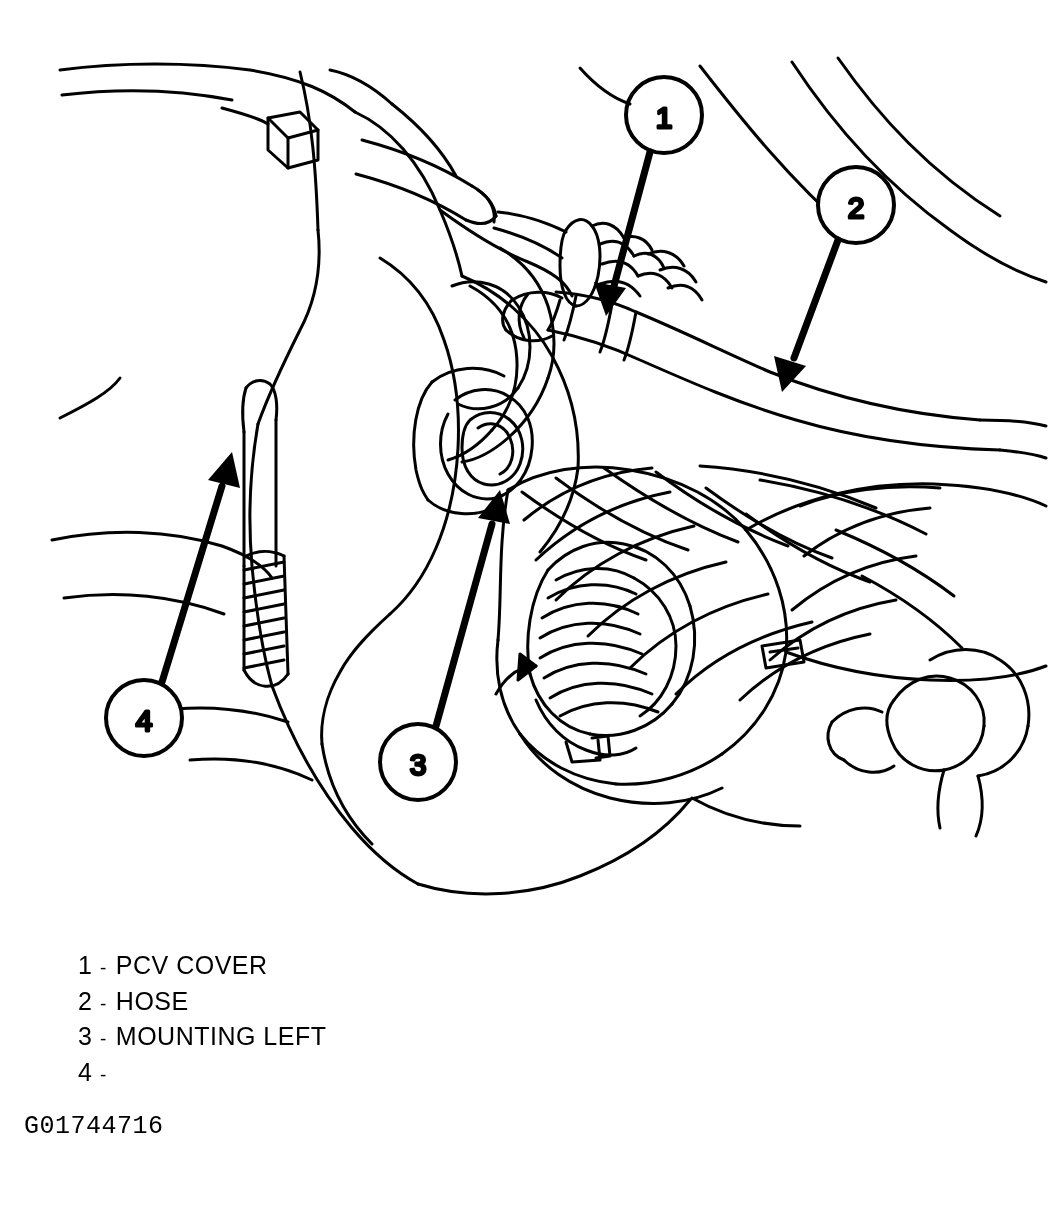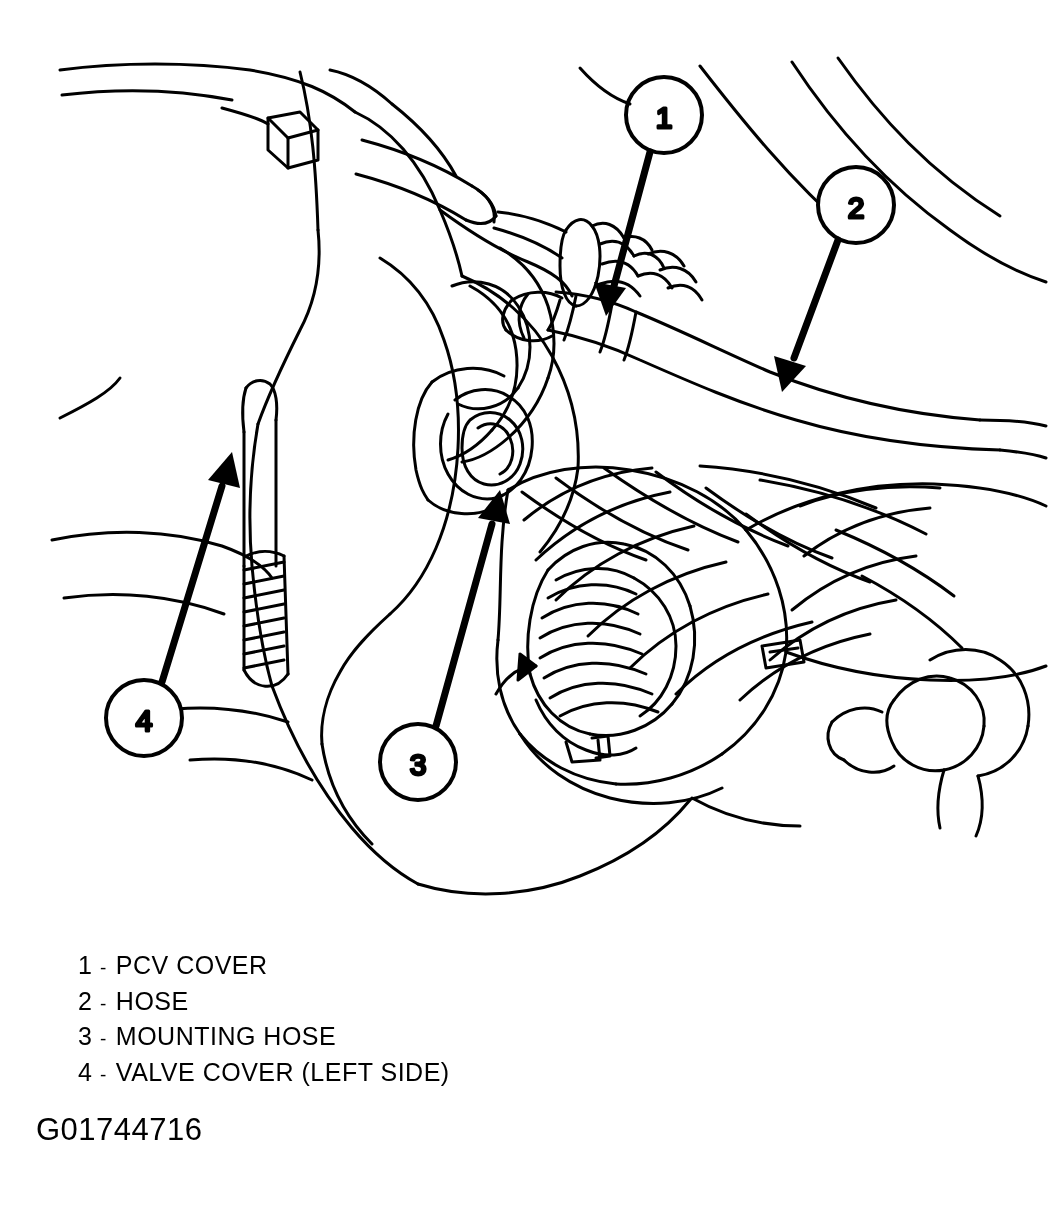--- a/index.html
+++ b/index.html
@@ -52,24 +52,25 @@
     text-align: left;
   }
   .legend-sep {
     padding: 0 9px 0 4px;
     font-size: 19px;
   }
   .legend-label {
   }
   #figure-code {
     position: absolute;
-    left: 36px;
+    left: 24px;
     top: 1112px;
-    font-size: 31px;
+    font-size: 25px;
     letter-spacing: 0.5px;
+    font-family: Liberation Mono, monospace;
   }
 </style>
 </head>
 <body>
 
 <div id="diagram-wrap">
   <svg id="diagram-svg" width="1048" height="930" viewBox="0 0 1048 930">
     <g fill="none" stroke="#000" stroke-width="3" stroke-linecap="round" stroke-linejoin="round">
 
       <path d="M60 70 C 120 62, 190 62, 250 70 C 300 78, 330 92, 355 112"></path>
@@ -288,22 +289,21 @@
     <span class="legend-label">PCV COVER</span>
   </div>
   <div class="legend-row">
     <span class="legend-num">2</span>
     <span class="legend-sep">-</span>
     <span class="legend-label">HOSE</span>
   </div>
   <div class="legend-row">
     <span class="legend-num">3</span>
     <span class="legend-sep">-</span>
-    <span class="legend-label">MOUNTING HOSE</span>
+    <span class="legend-label">MOUNTING LEFT</span>
   </div>
   <div class="legend-row">
     <span class="legend-num">4</span>
     <span class="legend-sep">-</span>
-    <span class="legend-label">VALVE COVER (LEFT SIDE)</span>
   </div>
 </div>
 
 <div id="figure-code">G01744716</div>
 
 </body></html>

